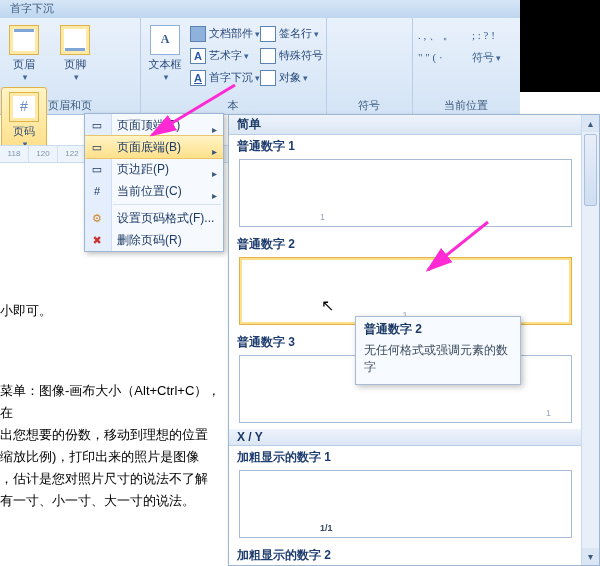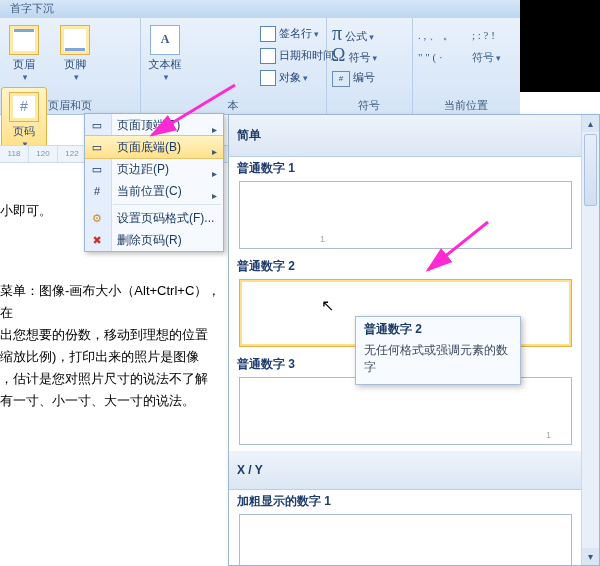--- a/index.html
+++ b/index.html
@@ -33,21 +33,21 @@
   
   .menu{position:absolute;left:84px;top:113px;width:138px;background:#f6f9fd;border:1px solid #9cb6d4;box-shadow:2px 2px 5px rgba(0,0,0,.25)}
   .menu .mcol{position:absolute;left:0;top:0;bottom:0;width:26px;background:#e5eefc;border-right:1px solid #cfdef2}
   .menu .mi{position:relative;height:22px;line-height:22px;padding-left:32px;font-size:12px;color:#1c3a66}
   .menu .mi.hov{background:linear-gradient(#fff4c6,#ffe08a);border-top:1px solid #e8c46a;border-bottom:1px solid #e8c46a;margin:-1px 0}
   .menu .mi .arrow{position:absolute;right:6px;top:5px;font-size:10px;color:#3b5b7e}
   .menu .mi .mcic{position:absolute;left:4px;top:3px;width:16px;height:16px;font-size:11px;line-height:16px;text-align:center}
   .menu .sep{height:0;border-top:1px solid #d7e3f3;margin:2px 2px 2px 28px}
   
   .panel{position:absolute;left:228px;top:114px;right:0;bottom:0;border:1px solid #9cb6d4;background:#fff;box-shadow:2px 2px 5px rgba(0,0,0,.2)}
-  .phead{background:linear-gradient(#eef3fb,#dbe6f4);border-bottom:1px solid #b9cee6;padding:12px 8px;font-size:12px;color:#1c3a66;font-weight:bold}
+  .phead{background:linear-gradient(#eef3fb,#dbe6f4);border-bottom:1px solid #b9cee6;padding:1px 8px;font-size:12px;color:#1c3a66;font-weight:bold}
   .pitem{padding:3px 8px 2px 8px;font-size:12px;color:#1e3c6f;font-weight:bold}
   .prev{margin:2px 10px 6px 10px;height:66px;border:1px solid #a9bcd6;background:#fff;position:relative}
   .prev .prevtxt{position:absolute;font-size:9px;color:#9aa8bc}
   .prev.hov{border:1px solid #e0b24a;box-shadow:0 0 0 2px #ffe08a inset}
   .scroll{position:absolute;right:0;top:0;bottom:0;width:17px;background:#e9eff9;border-left:1px solid #c9d9ef}
   .scroll .sarrow{position:absolute;left:0;right:0;height:17px;background:#dbe6f4;text-align:center;font-size:10px;line-height:17px;color:#3b5b7e}
   .scroll .thumb{position:absolute;left:2px;right:2px;top:19px;height:70px;background:linear-gradient(#e8eef9,#cfdef2);border:1px solid #a9c0df;border-radius:2px}
   
   .tip{position:absolute;left:355px;top:316px;width:148px;background:#f7faff;border:1px solid #a9bcd6;box-shadow:2px 2px 6px rgba(0,0,0,.25);padding:4px 8px 8px 8px;font-size:12px;color:#3c4b5e}
   .tip .tt{font-weight:bold;color:#1c3a66;margin-bottom:4px}
@@ -88,34 +88,34 @@
       <div class="lbl">页码</div><div class="drop">▾</div>
     </div>
     <div class="cap">页眉和页</div>
   </div>
 
   <div class="rgrp" style="left:140px;width:186px">
     <div class="bigbtn" style="margin-left:2px">
       <div class="ic" style="background:#fff;border:1px solid #8eb2dc;line-height:26px;color:#355c89;font-family:serif;font-weight:bold">A</div>
       <div class="lbl">文本框</div><div class="drop">▾</div>
     </div>
+    <div class="minirow" style="left:50px;top:4px">
+      <span class="it"><span class="ic2"></span><span>文档部件</span><span class="drop">▾</span></span>
+      <span class="it"><span class="ic2" style="background:#fff;color:#2a5aa6;font-weight:bold;text-align:center;line-height:14px">A</span><span>艺术字</span><span class="drop">▾</span></span>
+      <span class="it"><span class="ic2" style="background:#fff;color:#2a5aa6;font-weight:bold;text-align:center;line-height:14px;text-decoration:underline">A</span><span>首字下沉</span><span class="drop">▾</span></span>
+    </div>
     <div class="minirow" style="left:120px;top:4px">
       <span class="it"><span class="ic2" style="background:#fff"></span><span>签名行</span><span class="drop">▾</span></span>
-      <span class="it"><span class="ic2" style="background:#fff"></span><span>日期和时间</span></span>
+      <span class="it"><span class="ic2" style="background:#fff"></span><span>特殊符号</span></span>
       <span class="it"><span class="ic2" style="background:#fff"></span><span>对象</span><span class="drop">▾</span></span>
     </div>
     <div class="cap">本</div>
   </div>
 
   <div class="rgrp" style="left:326px;width:86px">
-    <div class="minirow" style="left:6px;top:4px">
-      <span class="it"><span class="pi">π</span> <span>公式</span><span class="drop">▾</span></span>
-      <span class="it"><span class="omega">Ω</span> <span>符号</span><span class="drop">▾</span></span>
-      <span class="it"><span style="display:inline-block;width:16px;height:14px;border:1px solid #6a8bbf;font-size:8px;line-height:14px;text-align:center;color:#355c89">#</span> <span>编号</span></span>
-    </div>
     <div class="cap">符号</div>
   </div>
 
   <div class="rgrp" style="left:412px;width:108px;border-right:none">
     <div class="minirow" style="left:6px;top:6px;font-family:serif;color:#355c89">
       <span class="it">.  ,  、  。</span>
       <span class="it">"  "  (  ·</span>
     </div>
     <div class="minirow" style="left:60px;top:6px;font-family:serif;color:#355c89">
       <span class="it">;  :  ?  !</span>
@@ -176,21 +176,21 @@
 </div>
 
 <div class="tip">
   <div class="tt">普通数字 2</div>
   <div>无任何格式或强调元素的数字</div>
 </div>
 
 <div class="cursor">↖</div>
 
 <div class="doc">
-  <p style="">小即可。</p>
+  <p style="margin-top:100px">小即可。</p>
   <p style="margin-top:58px">
     <span>菜单：图像-画布大小（Alt+Ctrl+C），在</span><br>
     <span>出您想要的份数，移动到理想的位置</span><br>
     <span>缩放比例)，打印出来的照片是图像</span><br>
     <span>，估计是您对照片尺寸的说法不了解</span><br>
     <span>有一寸、小一寸、大一寸的说法。</span>
   </p>
 </div>
 
 <svg class="arrowsvg" style="left:0;top:0" width="600" height="566">

